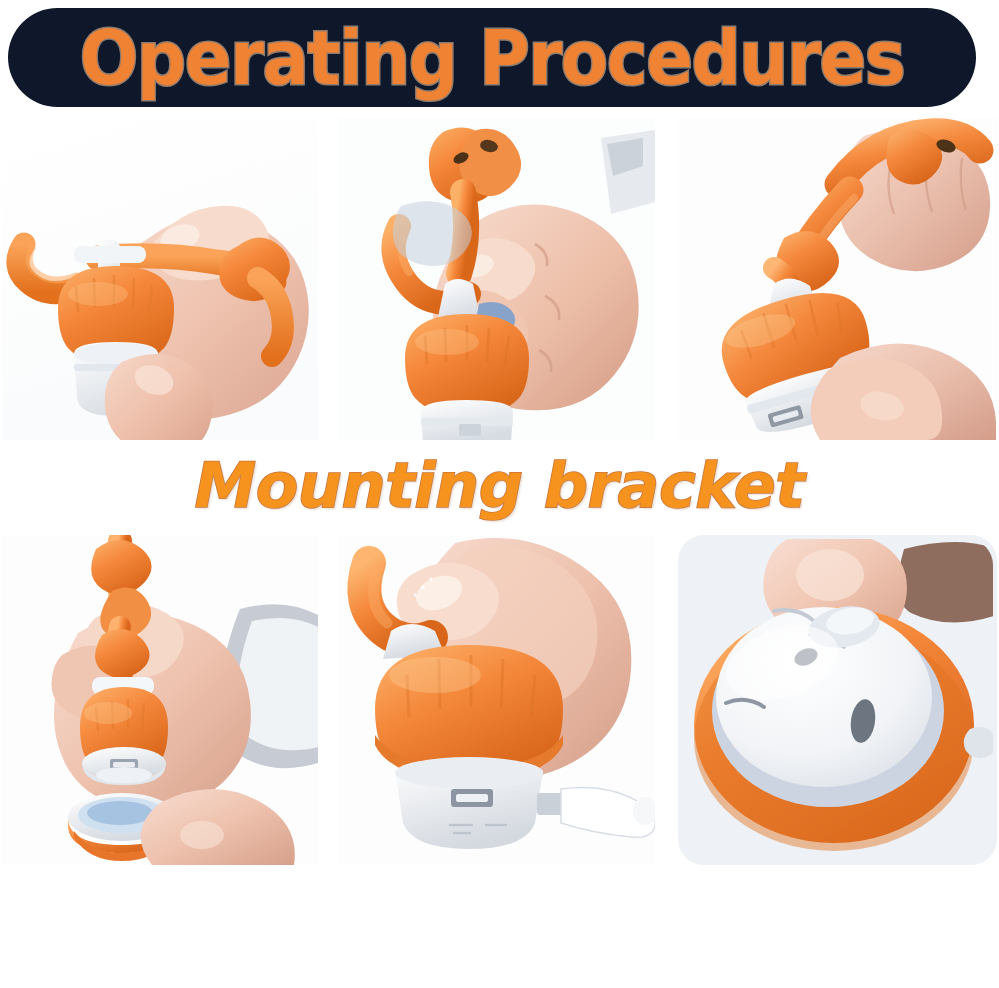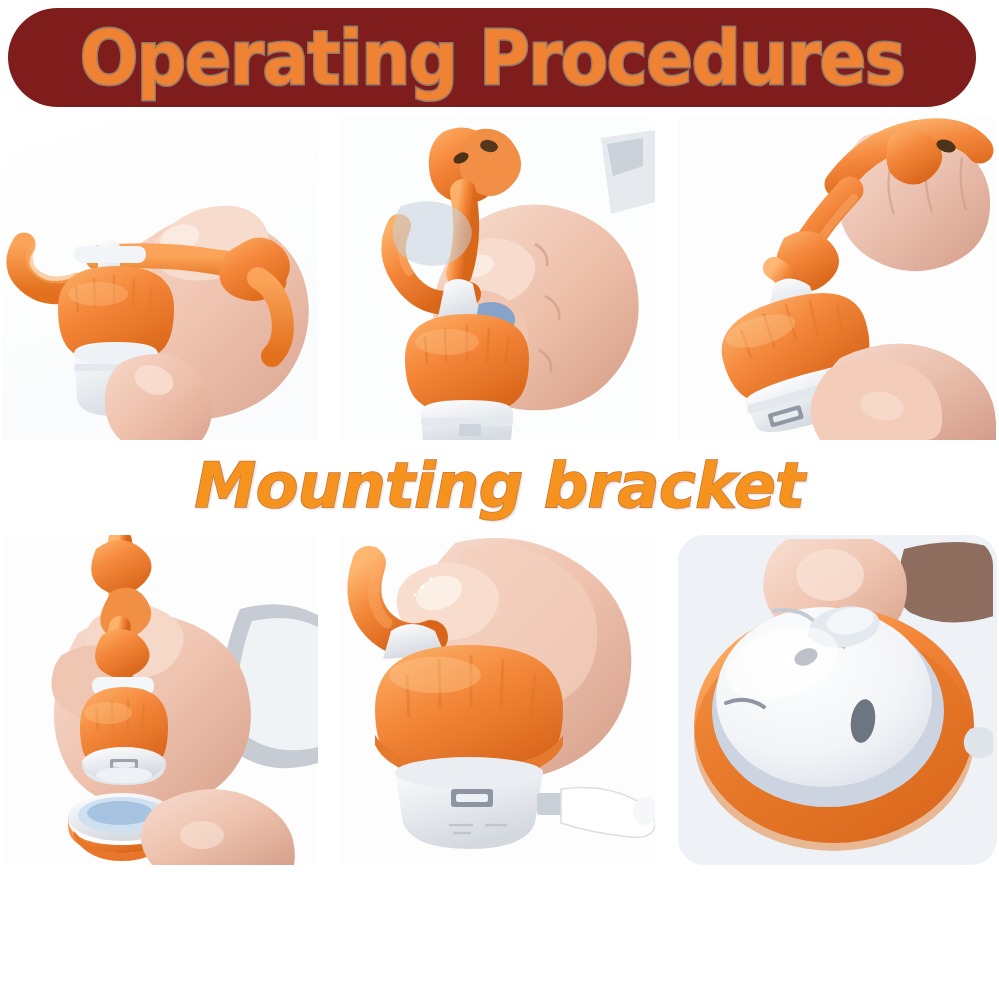--- a/index.html
+++ b/index.html
@@ -9,21 +9,21 @@
     font-family: "Liberation Sans", sans-serif;
     overflow: hidden;
   }
   #root { position: relative; width: 999px; height: 988px; background: #fff; }
 
   
   .title-banner {
     position: absolute;
     left: 8px; top: 8px;
     width: 968px; height: 99px;
-    background: #7f1d1d;
+    background: #0f172a;
     border-radius: 52px;
   }
   .title-text {
     position: absolute;
     left: 0; top: 0; width: 968px; height: 99px;
     display: flex; align-items: center; justify-content: center;
     font-size: 74px;
     font-weight: bold;
     font-family: "DejaVu Sans", sans-serif;
     letter-spacing: -1.5px;

